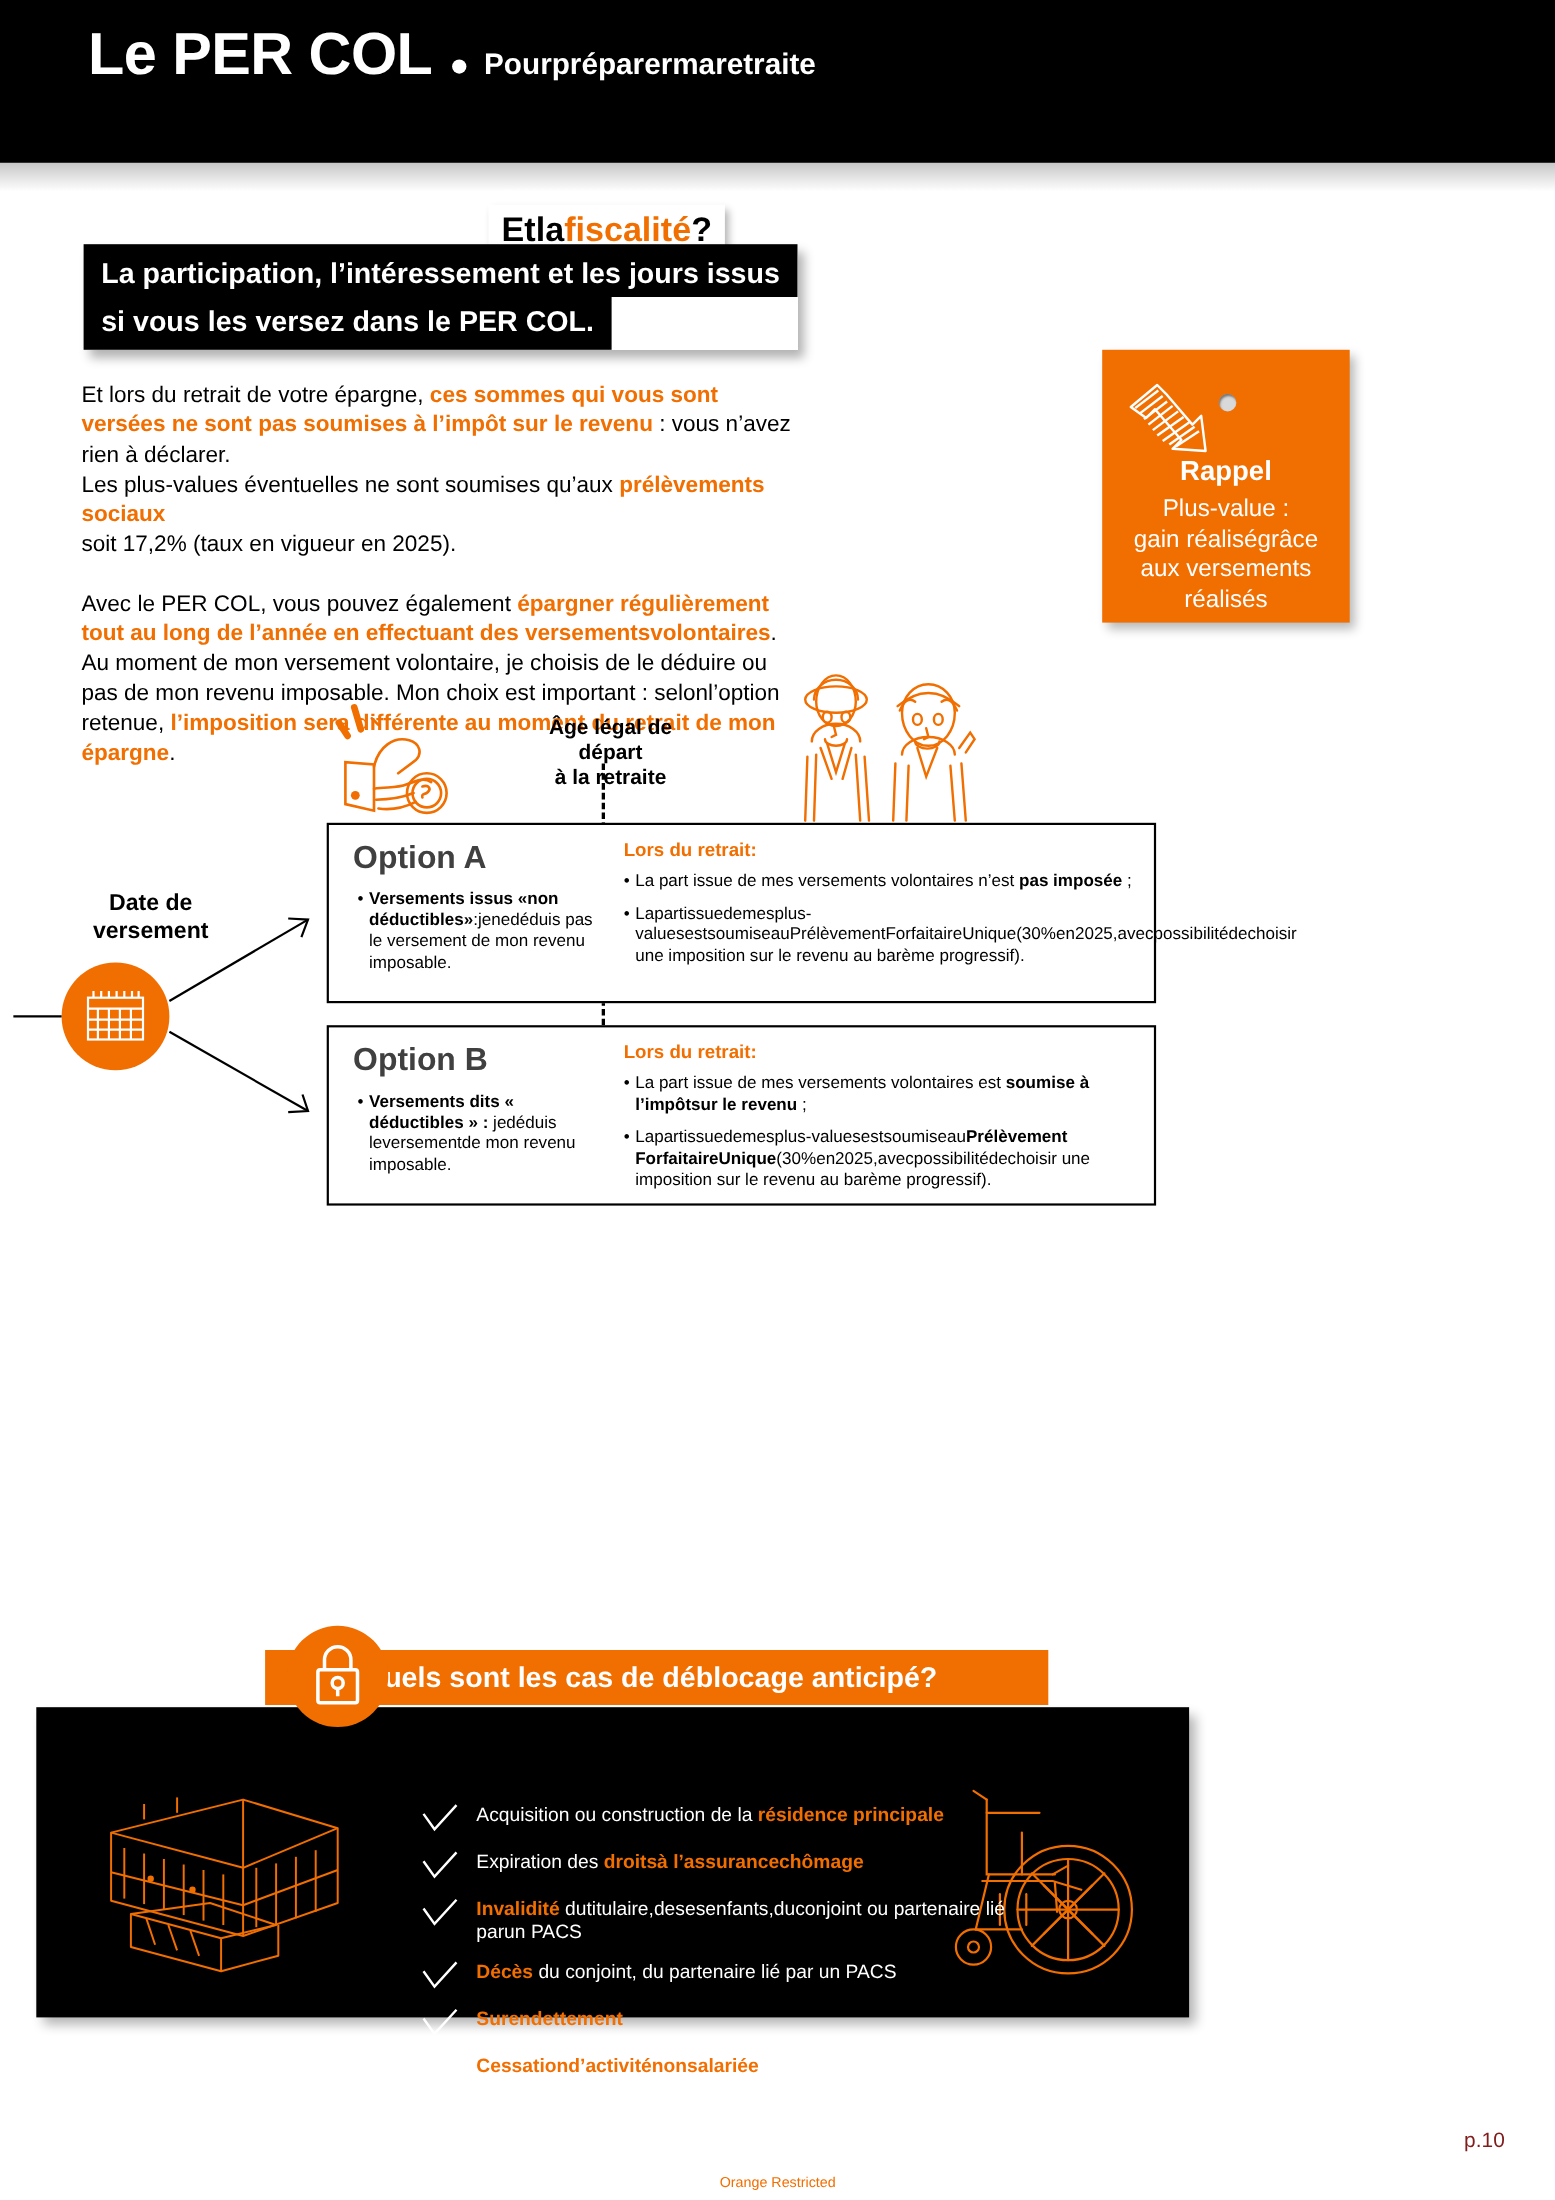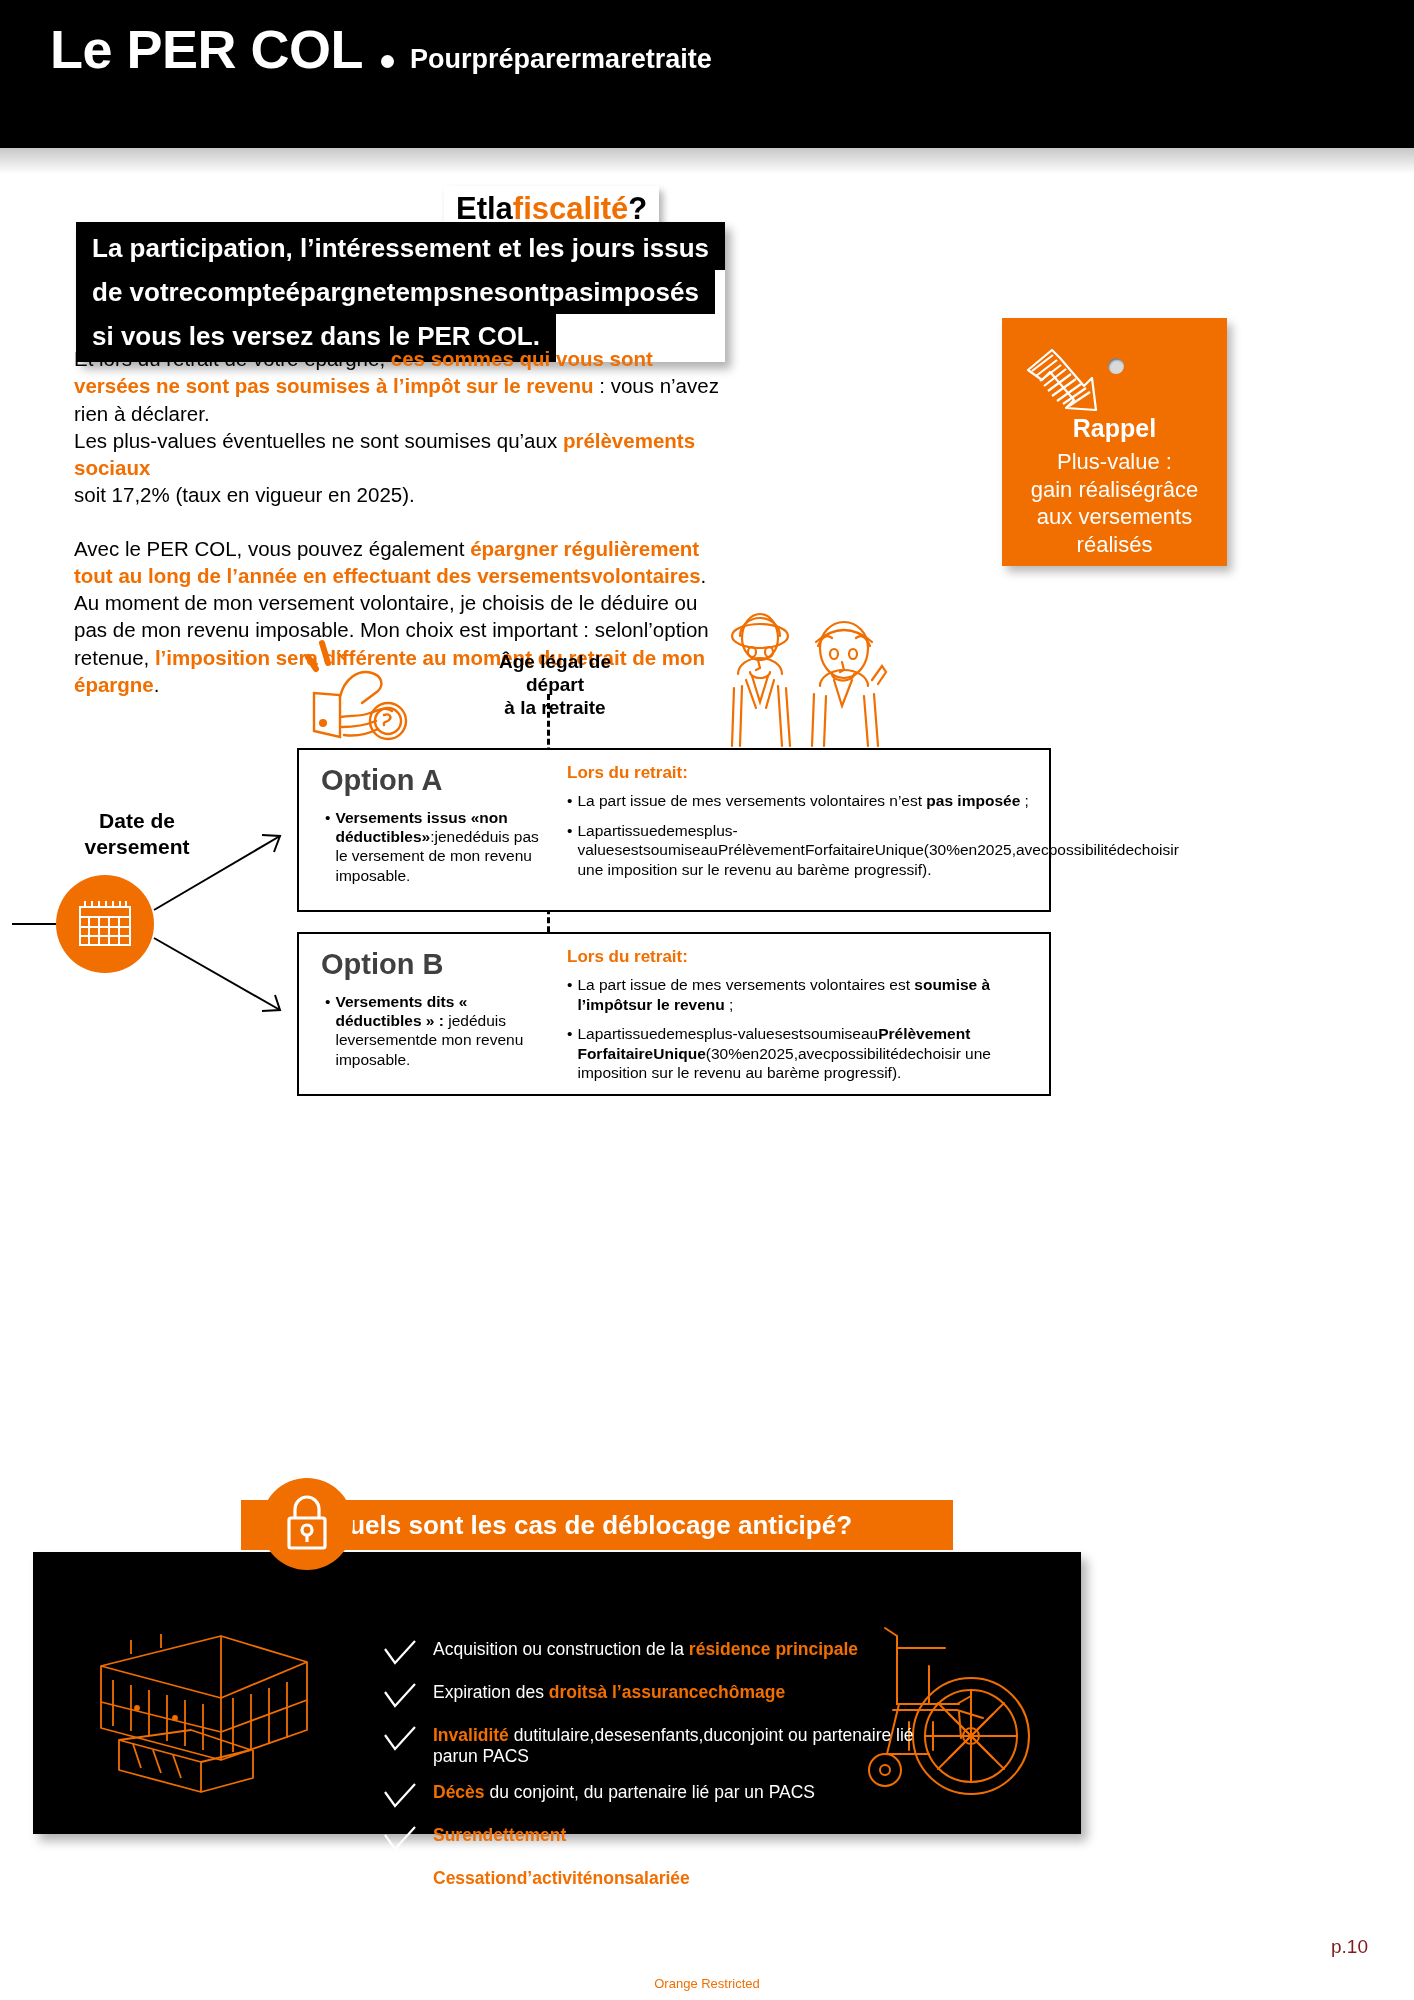--- a/index.html
+++ b/index.html
@@ -17,21 +17,21 @@
   .header{
     position:absolute;left:0;top:0;width:1414px;height:148px;
     background:#000;
   }
   .header-inner{
     position:absolute;left:50px;top:22px;
     display:flex;align-items:baseline;gap:0;
   }
   .hdr-title{
     color:#fff;font-size:54px;font-weight:bold;letter-spacing:-0.5px;
-    font-family:"Liberation Sans", sans-serif;line-height:1;
+    font-family:"Liberation Sans", sans-serif;line-height:1;margin-left:30px;
   }
   .hdr-dot{
     display:inline-block;width:13px;height:13px;border-radius:50%;
     background:#fff;margin:0 16px 8px 18px;
   }
   .hdr-sub{
     color:#fff;font-size:27px;font-weight:bold;line-height:1;
   }
   .header-fade{
     position:absolute;left:0;top:148px;width:1414px;height:26px;
@@ -188,21 +188,20 @@
     </div>
   </div>
   <div class="header-fade"></div>
 
   <div class="sec-title">
     <span>Etla</span><span class="org">fiscalité</span><span>?</span>
   </div>
 
   <div class="callout">
     <div class="ln ln1">La participation, l’intéressement et les jours issus</div>
-    <div class="ln ln2">de votrecompteépargnetempsnesontpasimposés</div>
     <div class="ln ln3">si vous les versez dans le PER COL.</div>
   </div>
 
   <div class="body-text">
     <p><span>Et lors du retrait de votre épargne, </span><span class="o">ces sommes qui vous sont versées ne sont pas soumises à l’impôt sur le revenu</span><span> : vous n’avez rien à déclarer.</span><br><span>Les plus-values éventuelles ne sont soumises qu’aux </span><span class="o">prélèvements sociaux</span><br><span> soit 17,2% (taux en vigueur en 2025).</span></p>
     <p><span>Avec le PER COL, vous pouvez également </span><span class="o">épargner régulièrement tout au long de l’année en effectuant des versementsvolontaires</span><span>.</span><br><span>Au moment de mon versement volontaire, je choisis de le déduire ou pas de mon revenu imposable. Mon choix est important : selonl’option retenue, </span><span class="o">l’imposition sera différente au moment du retrait de mon épargne</span><span>.</span></p>
   </div>
 
   <div class="rappel">
     <div class="rappel-hole"></div>

